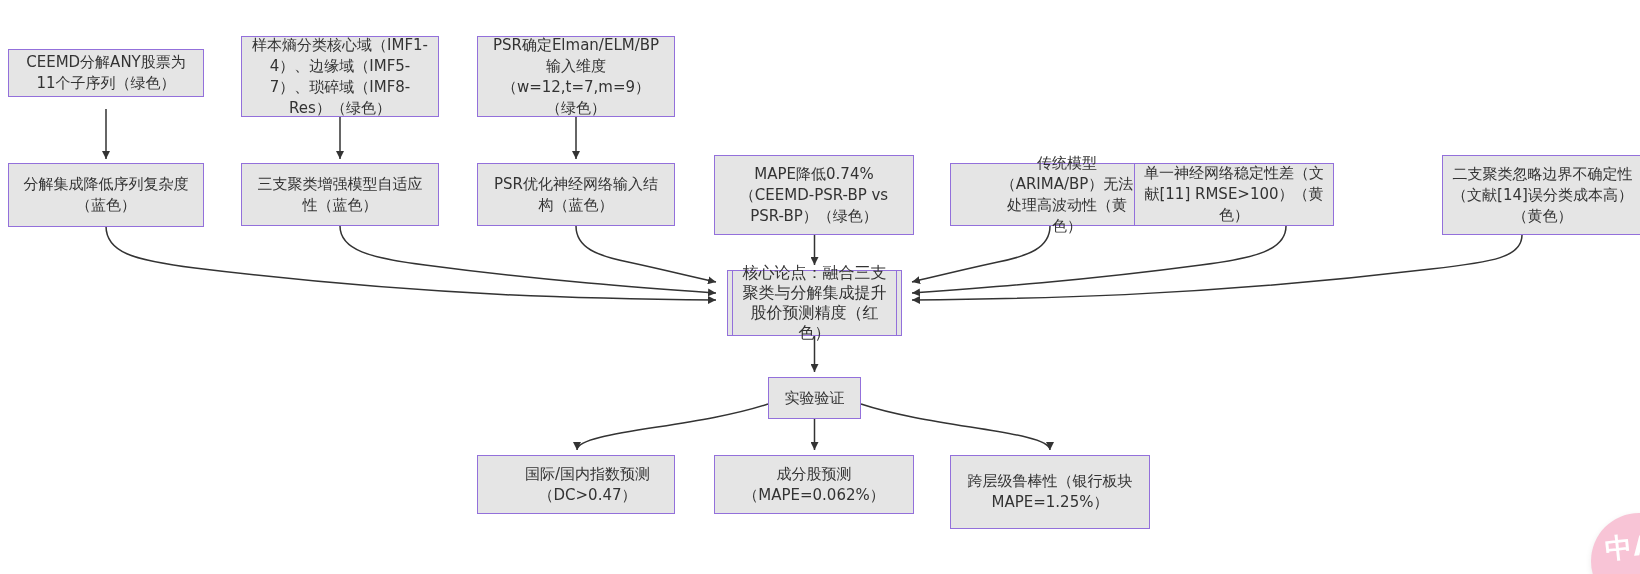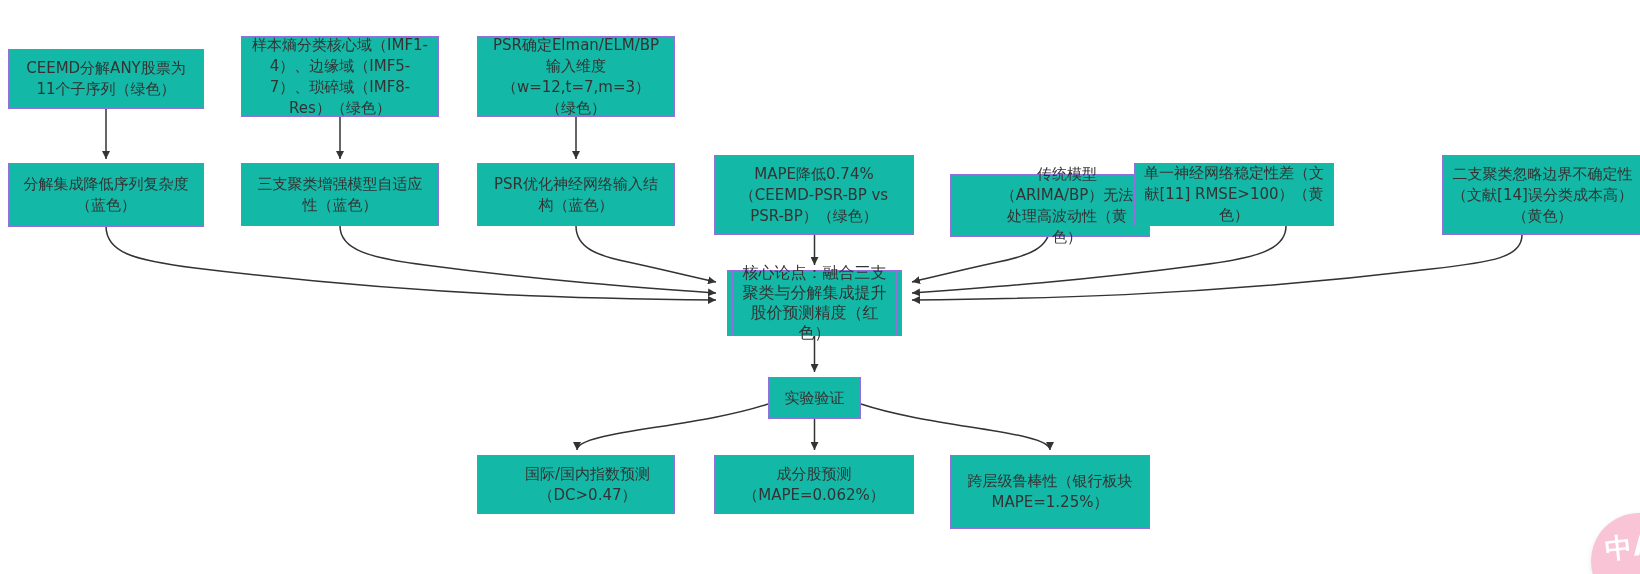--- a/index.html
+++ b/index.html
@@ -22,21 +22,21 @@
     pointer-events: none;
   }
   .edge-layer path.edge {
     fill: none;
     stroke: #333333;
     stroke-width: 1.5;
   }
   .node {
     position: absolute;
     box-sizing: border-box;
-    background: #14b8a6;
+    background: #e5e5e5;
     border: 1px solid #9370DB;
     color: #333333;
     font-size: 15px;
     line-height: 21px;
     display: flex;
     align-items: center;
     justify-content: center;
     text-align: center;
     padding: 2px 9px;
     word-break: break-word;
@@ -102,29 +102,29 @@
     <path class="edge" d="M1286,226 C1286,250 1256,258 1201,265 C1081,281 981,288 912,293" marker-end="url(#arrow)"></path>
     <path class="edge" d="M1522,235 C1522,257 1494,262 1431,269 C1196,297 1023,299 912,300" marker-end="url(#arrow)"></path>
 
     <path class="edge" d="M814.5,336 L814.5,372" marker-end="url(#arrow)"></path>
 
     <path class="edge" d="M768,404 C696,428 577,431 577,450" marker-end="url(#arrow)"></path>
     <path class="edge" d="M814.5,419 L814.5,450" marker-end="url(#arrow)"></path>
     <path class="edge" d="M861,404 C933,428 1050,431 1050,450" marker-end="url(#arrow)"></path>
   </svg>
 
-  <div class="node" style="left:8px; top:49px; width:196px; height:60px;">CEEMD分解ANY股票为11个子序列（绿色）</div>
+  <div class="node" style="left:8px; top:49px; width:196px; height:48px;">CEEMD分解ANY股票为11个子序列（绿色）</div>
   <div class="node" style="left:241px; top:36px; width:198px; height:81px;">样本熵分类核心域（IMF1-4）、边缘域（IMF5-7）、琐碎域（IMF8-Res）（绿色）</div>
-  <div class="node" style="left:477px; top:36px; width:198px; height:81px;">PSR确定Elman/ELM/BP输入维度（w=12,t=7,m=3）（绿色）</div>
+  <div class="node" style="left:477px; top:36px; width:198px; height:81px;">PSR确定Elman/ELM/BP输入维度（w=12,t=7,m=9）（绿色）</div>
 
   <div class="node" style="left:8px; top:163px; width:196px; height:64px;">分解集成降低序列复杂度（蓝色）</div>
   <div class="node" style="left:241px; top:163px; width:198px; height:63px;">三支聚类增强模型自适应性（蓝色）</div>
   <div class="node" style="left:477px; top:163px; width:198px; height:63px;">PSR优化神经网络输入结构（蓝色）</div>
   <div class="node" style="left:714px; top:155px; width:200px; height:80px;">MAPE降低0.74%（CEEMD-PSR-BP vs PSR-BP）（绿色）</div>
-  <div class="node" style="left:950px; top:174px; width:200px; height:63px;padding-left:43px;">传统模型（ARIMA/BP）无法处理高波动性（黄色）</div>
+  <div class="node" style="left:950px; top:163px; width:200px; height:63px;padding-left:43px;">传统模型（ARIMA/BP）无法处理高波动性（黄色）</div>
   <div class="node" style="left:1134px; top:163px; width:200px; height:63px;">单一神经网络稳定性差（文献[11] RMSE&gt;100）（黄色）</div>
   <div class="node" style="left:1422px; top:155px; width:201px; height:80px;margin-left:20px;">二支聚类忽略边界不确定性（文献[14]误分类成本高）（黄色）</div>
 
   <div class="node subroutine" style="left:727px; top:270px; width:175px; height:66px; line-height:20px; font-size:16px;">核心论点：融合三支聚类与分解集成提升股价预测精度（红色）</div>
 
   <div class="node" style="left:768px; top:377px; width:93px; height:42px;">实验验证</div>
 
   <div class="node" style="left:477px; top:455px; width:198px; height:59px;padding-left:32px;">国际/国内指数预测（DC&gt;0.47）</div>
   <div class="node" style="left:714px; top:455px; width:200px; height:59px;">成分股预测（MAPE=0.062%）</div>
   <div class="node" style="left:950px; top:455px; width:200px; height:74px;">跨层级鲁棒性（银行板块MAPE=1.25%）</div>

